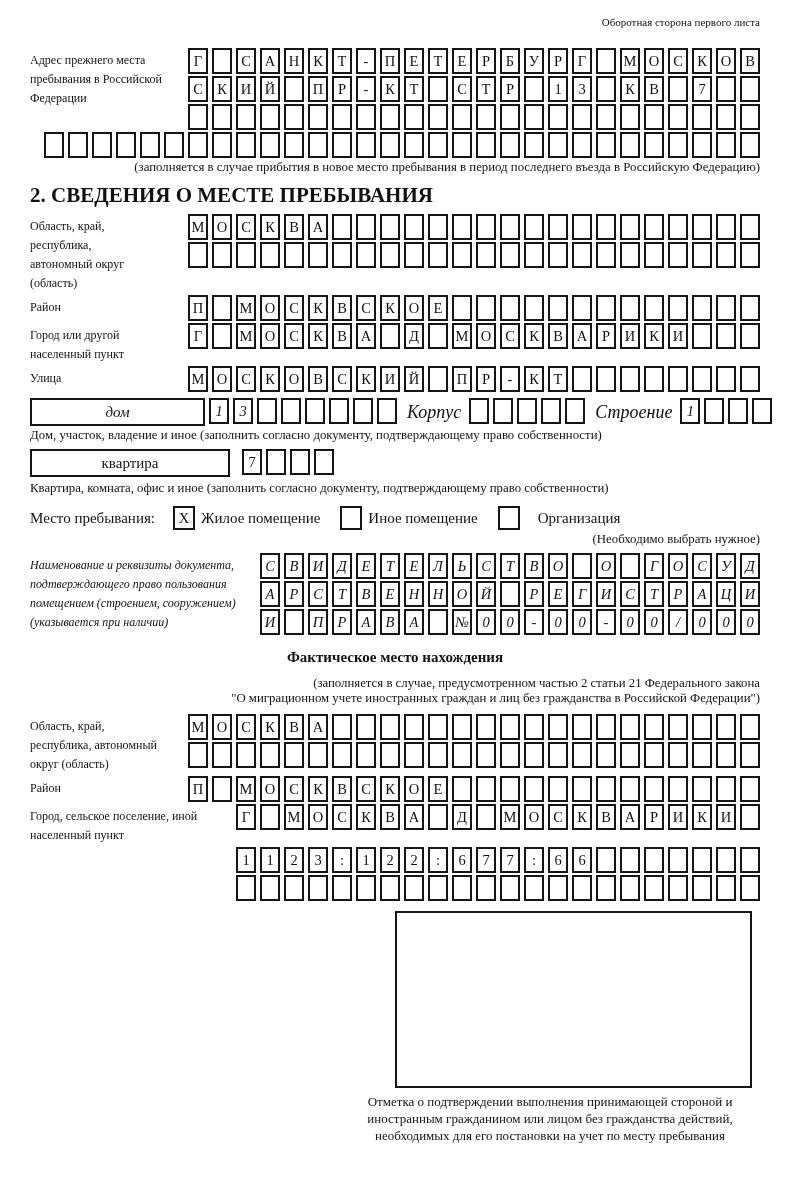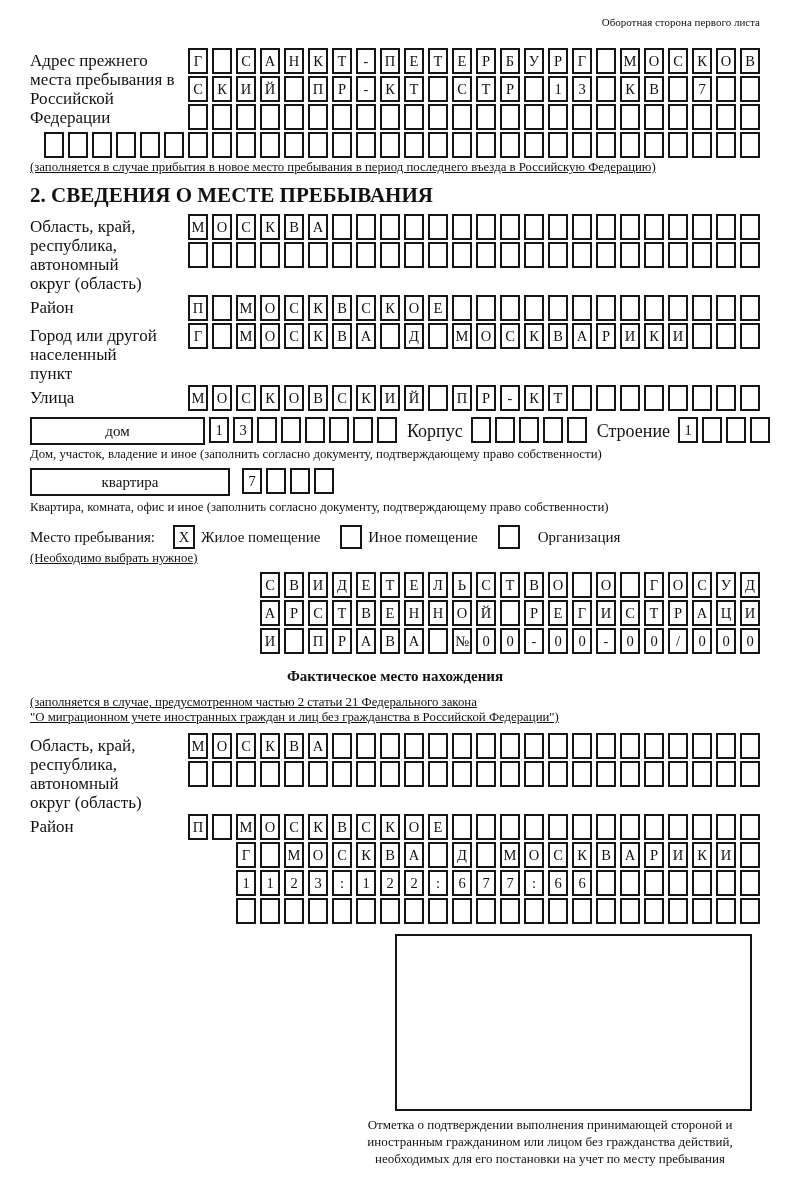--- a/index.html
+++ b/index.html
@@ -7,32 +7,32 @@
   body {
     width:800px; height:1180px;
     font-family:"Liberation Serif","DejaVu Serif",serif;
     color:#111;
     padding:16px 40px 10px 30px;
     overflow:hidden;
   }
   .hdr-note { text-align:right; font-size:11px; margin-bottom:20px; }
 
   .line { display:flex; align-items:flex-start; margin-bottom:2px; }
-  .label { font-size:17px; line-height:19px; padding-top:3px; flex:0 0 auto; }
+  .label { font-size:12px; line-height:19px; padding-top:3px; flex:0 0 auto; }
   .rows { margin-left:auto; }
   .cells { display:flex; justify-content:flex-end; margin-bottom:2px; }
   .cells:last-child { margin-bottom:0; }
   .cell {
     display:inline-block; width:20px; height:26px; flex:0 0 20px;
     border:2px solid #151515; margin-left:4px;
     text-align:center; font-size:14.5px; line-height:23px;
     font-family:"Liberation Serif","DejaVu Serif",serif;
   }
   .note { font-size:12.8px; }
-  .note.center { text-align:left;text-decoration:underline; }
+  .note.center { text-align:right; }
   .section-title { text-align:left; font-weight:bold; font-size:21px; margin:8px 0 6px 0; }
 
   .widebox {
     border:2px solid #151515; height:28px; text-align:center;
     font-size:15px; line-height:25px; flex:0 0 auto;
   }
   .inline-cells { display:flex; }
   .inline-label { font-size:18px; line-height:28px; padding:0 4px 0 10px; }
 
   .chk {
@@ -44,21 +44,21 @@
   .stay-label { margin-right:12px; }
   .stay-opt { margin-right:14px; }
 
   .fact-title { text-align:center; font-weight:bold; font-size:15px; margin:14px 0 10px 0; }
 
   .stamp-col { width:420px; margin-left:auto; margin-top:10px; }
   .stamp-box { width:357px; height:177px; border:2px solid #151515; margin-left:auto; margin-right:8px; }
   .stamp-caption { font-size:13px; text-align:center; line-height:17px; margin-top:5px; }
 
   .mb4 { margin-bottom:4px; } .mb6 { margin-bottom:6px; } .mb8 { margin-bottom:8px; }
-  .mt6 { margin-top:6px; }
+  .mt6 { margin-top:6px;font-style:italic; }
   .doc-label { width:220px; }
 </style>
 </head>
 <body>
 
 <div class="hdr-note">Оборотная сторона первого листа</div>
 
 <div class="line">
   <div class="label" style="width:150px">Адрес прежнего места пребывания в Российской Федерации</div>
   <div class="rows">
@@ -372,20 +372,21 @@
   <span class="chk">X</span>
   <span class="stay-opt">Жилое помещение</span>
   <span class="chk"></span>
   <span class="stay-opt">Иное помещение</span>
   <span class="chk" style="margin-right:18px"></span>
   <span class="stay-opt">Организация</span>
 </div>
 <div class="note center mb6">(Необходимо выбрать нужное)</div>
 
 <div class="line mt6">
+  <div class="label doc-label">Наименование и реквизиты документа, подтверждающего право пользования помещением (строением, сооружением) (указывается при наличии)</div>
   <div class="rows">
     <div class="cells">
         <span class="cell">С</span>
         <span class="cell">В</span>
         <span class="cell">И</span>
         <span class="cell">Д</span>
         <span class="cell">Е</span>
         <span class="cell">Т</span>
         <span class="cell">Е</span>
         <span class="cell">Л</span>
@@ -538,20 +539,21 @@
       <span class="cell"></span>
       <span class="cell"></span>
       <span class="cell"></span>
       <span class="cell"></span>
       <span class="cell"></span>
       <span class="cell"></span>
     </div>
 </div>
 
 <div class="line">
+  <div class="label" style="width:180px">Город, сельское поселение, иной населенный пункт</div>
   <div class="cells" style="margin-left:auto">
       <span class="cell">Г</span>
       <span class="cell"></span>
       <span class="cell">М</span>
       <span class="cell">О</span>
       <span class="cell">С</span>
       <span class="cell">К</span>
       <span class="cell">В</span>
       <span class="cell">А</span>
       <span class="cell"></span>

